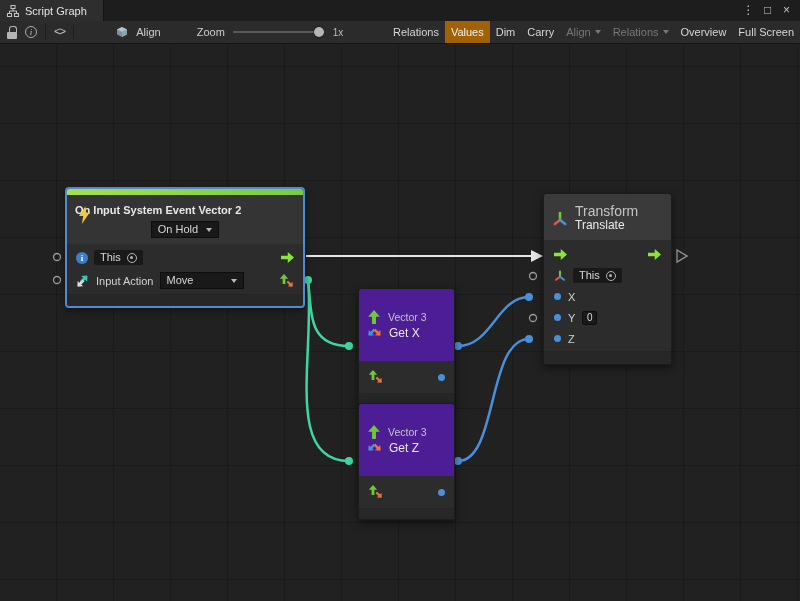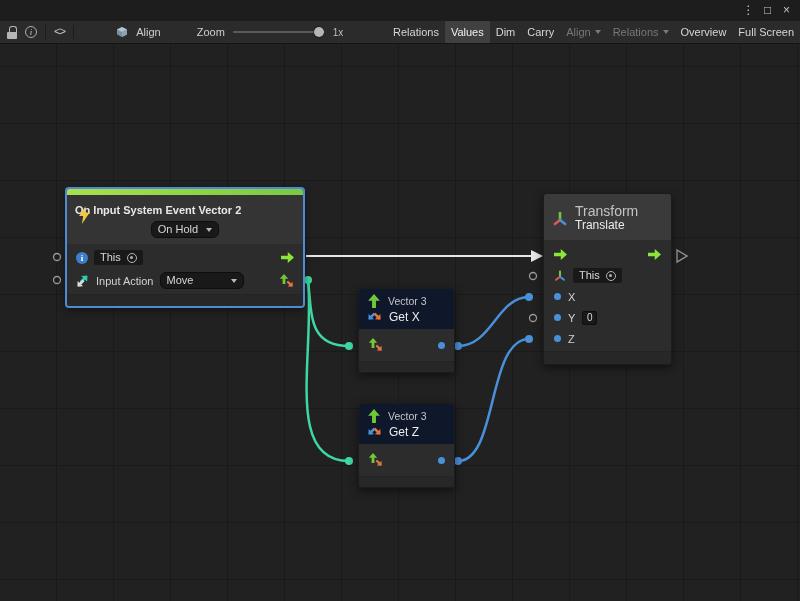--- a/index.html
+++ b/index.html
@@ -28,41 +28,41 @@
   .lock::before{content:"";position:absolute;top:0;left:2px;width:6px;height:7px;border:1.5px solid #b5b5b5;border-bottom:none;border-radius:3px 3px 0 0}
   .lock::after{content:"";position:absolute;bottom:0;left:0;width:10px;height:7px;background:#b5b5b5;border-radius:1px}
   .ico-info-tb{width:12px;height:12px;border-radius:50%;border:1px solid #ababab;color:#c6c6c6;font-size:9px;line-height:10px;text-align:center;
     font-family:"Liberation Serif","DejaVu Serif",serif;font-style:italic}
   .slider{position:relative;width:92px;height:14px}
   .slider .track{position:absolute;top:6px;left:0;right:0;height:2px;background:#5b5b5b;border-radius:1px}
   .slider .knob{position:absolute;top:2px;right:1px;width:10px;height:10px;border-radius:50%;background:#b6b6b6;box-shadow:0 0 2px #000}
   .tb-buttons{margin-left:auto;display:flex;align-items:center;height:100%}
   .tbtn{display:flex;align-items:center;gap:4px;height:100%;padding:0 6px;font-size:11px;color:#d6d6d6;background:transparent;border:none;
     font-family:inherit;cursor:default;white-space:nowrap}
-  .tbtn.active{background:#404040;color:#f0f0f0}
+  .tbtn.active{background:#a16207;color:#f0f0f0}
   .tbtn.disabled{color:#787878}
   .dd-tri{width:0;height:0;border-left:3.5px solid transparent;border-right:3.5px solid transparent;border-top:4px solid #b8b8b8;display:inline-block}
   .tbtn.disabled .dd-tri{border-top-color:#787878}
 
   
   .canvas{position:absolute;top:44px;left:0;right:0;bottom:0;background-color:#212121;
     background-image:linear-gradient(to right,#1a1a1a 1px,transparent 1px),linear-gradient(to bottom,#1a1a1a 1px,transparent 1px);
     background-size:57px 57px;background-position:-1px 22px}
   .wires{position:absolute;top:0;left:0}
 
   
   .node{position:absolute;background:#2f2f2f;border:1px solid #1c1c1c;border-radius:3px;box-shadow:0 3px 9px rgba(0,0,0,.5);font-size:11px}
   .node.sel{border-color:var(--selection-blue);box-shadow:0 0 0 1px var(--selection-blue),0 3px 9px rgba(0,0,0,.5)}
   .n-foot{height:12px;background:#272727;border-radius:0 0 3px 3px;border-top:1px solid #242424}
   .spacer{flex:1}
   .pill{display:inline-flex;align-items:center;gap:6px;background:#191919;border-radius:2px;padding:2px 6px;color:#d8d8d8;line-height:11px}
   .target{position:relative;width:10px;height:10px;border:1px solid #b2b2b2;border-radius:50%;display:inline-block}
   .target::after{content:"";position:absolute;inset:2.5px;background:#b2b2b2;border-radius:50%}
   .dropdown{display:inline-flex;align-items:center;justify-content:space-between;gap:8px;background:#191919;border:1px solid #0e0e0e;
-    border-radius:6px;padding:2px 6px;color:#d6d6d6;line-height:11px}
+    border-radius:0;padding:2px 6px;color:#d6d6d6;line-height:11px}
   .pdot{width:7px;height:7px;border-radius:50%;background:var(--port-blue);flex:none}
   .valbox{min-width:15px;height:14px;background:#191919;border:1px solid #0e0e0e;border-radius:2px;display:inline-flex;align-items:center;
     justify-content:center;padding:0 3px;color:#dcdcdc;font-size:10px}
 
   
   .arw{display:inline-block;background:var(--flow-green);flex:none;
     clip-path:polygon(0% 36%,52% 36%,52% 8%,100% 50%,52% 92%,52% 64%,0% 64%)}
   .arw.up{transform:rotate(-90deg)} .arw.dr{transform:rotate(45deg)} .arw.dl{transform:rotate(135deg)} .arw.ur{transform:rotate(-45deg)}
   .arw.orange{background:var(--arrow-orange)} .arw.blue{background:var(--axis-blue)}
   .arw.teal{background:#35c8b4} .arw.white{background:#dcdcdc} .arw.green{background:var(--axis-green)}
@@ -80,21 +80,21 @@
     display:inline-flex;align-items:center;justify-content:center;font-family:"Liberation Serif","DejaVu Serif",serif;flex:none}
   .ico-action{position:relative;width:14px;height:14px;flex:none}
   .ico-action .a1{position:absolute;left:3px;top:0;width:10px;height:10px}
   .ico-action .a2{position:absolute;left:0;bottom:0;width:9px;height:9px}
   .ico-vec{position:relative;width:15px;height:14px;flex:none}
   .ico-vec .v1{position:absolute;left:0;top:0;width:10px;height:10px}
   .ico-vec .v2{position:absolute;right:0;bottom:0;width:8px;height:8px}
   .dropdown.move{width:84px}
 
   
-  .gn-header{padding:4px 8px;background:#0f172a;border-radius:3px 3px 0 0}
+  .gn-header{padding:20px 8px;background:#4c1d95;border-radius:3px 3px 0 0}
   .gn-line{display:flex;align-items:center;gap:7px;height:16px}
   .gn-cat{color:#c4c4c4;font-size:10.5px}
   .gn-name{color:#ececec;font-size:12px}
   .ico-dual{position:relative;width:15px;height:12px;flex:none}
   .ico-dual .d1{position:absolute;left:0;top:1px;width:9px;height:9px}
   .ico-dual .d2{position:absolute;right:0;top:1px;width:9px;height:9px}
   .gn-body{height:32px;display:flex;align-items:center;padding:0 9px;background:#2c2c2c}
   .gn-foot{height:11px;background:#272727;border-radius:0 0 3px 3px;border-top:1px solid #242424}
 
   
@@ -106,20 +106,31 @@
   .t-row{display:flex;align-items:center;gap:7px;height:21px;padding:0 10px;color:#d2d2d2}
   .ico-transform{display:inline-flex;flex:none}
   .n-foot.t{height:13px}
 </style>
 </head>
 <body>
 
 <div class="app">
 
   <div class="titlebar">
+    <div class="tab">
+      <span style="display:inline-flex">
+        <svg width="12" height="12" viewBox="0 0 12 12" fill="none" stroke="#c5c5c5" stroke-width="1">
+          <rect x="4" y="0.5" width="4" height="3"></rect>
+          <rect x="0.5" y="8.5" width="4" height="3"></rect>
+          <rect x="7.5" y="8.5" width="4" height="3"></rect>
+          <path d="M6 3.5 V6 M2.5 8.5 V6 H9.5 V8.5"></path>
+        </svg>
+      </span>
+      <span>Script Graph</span>
+    </div>
     <div class="win-controls">
       <span>⋮</span>
       <span>□</span>
       <span>×</span>
     </div>
   </div>
 
   <div class="toolbar">
     <span class="lock"></span>
     <span class="ico-info-tb">i</span>

